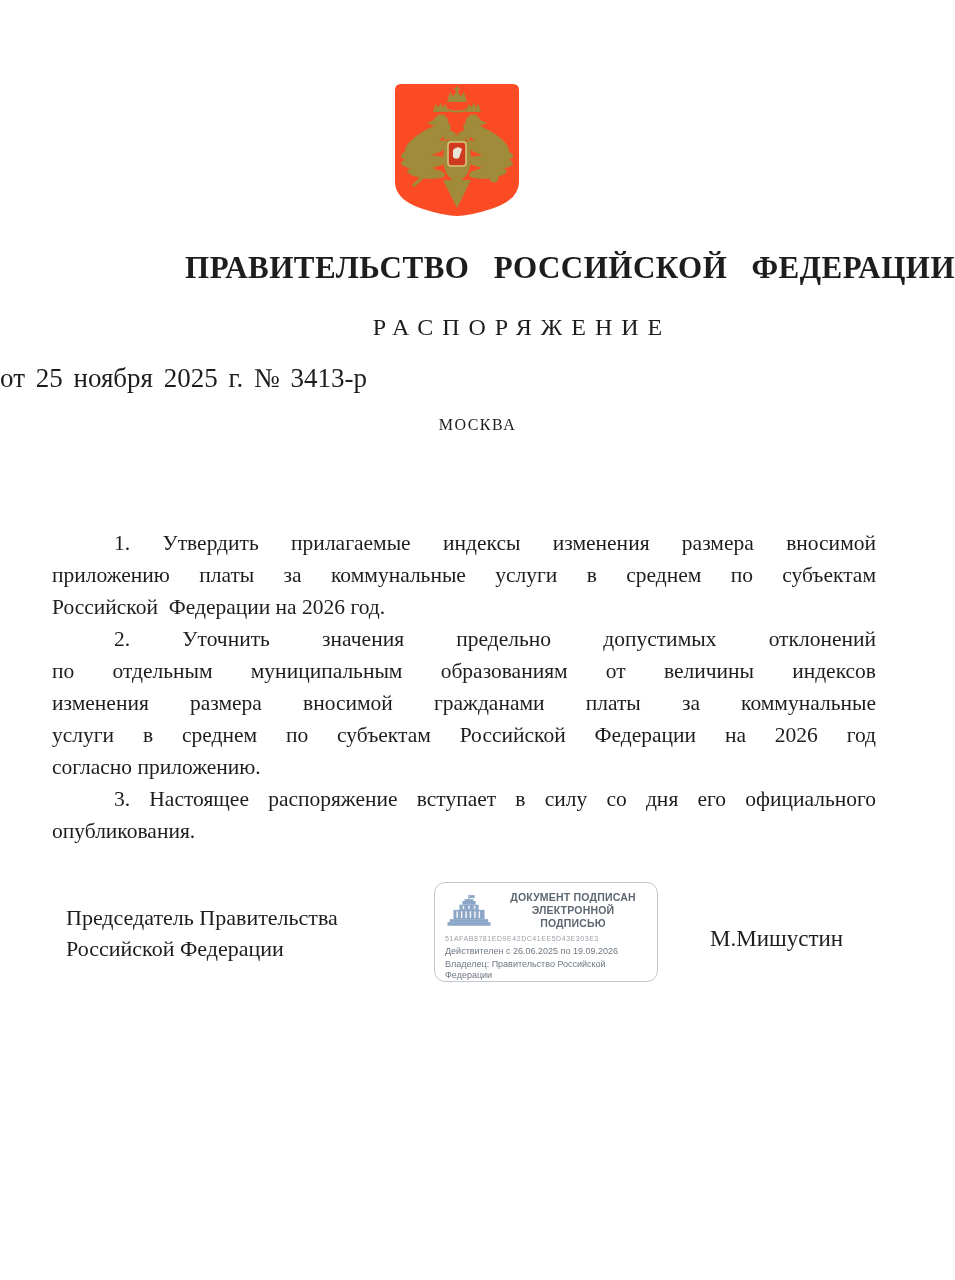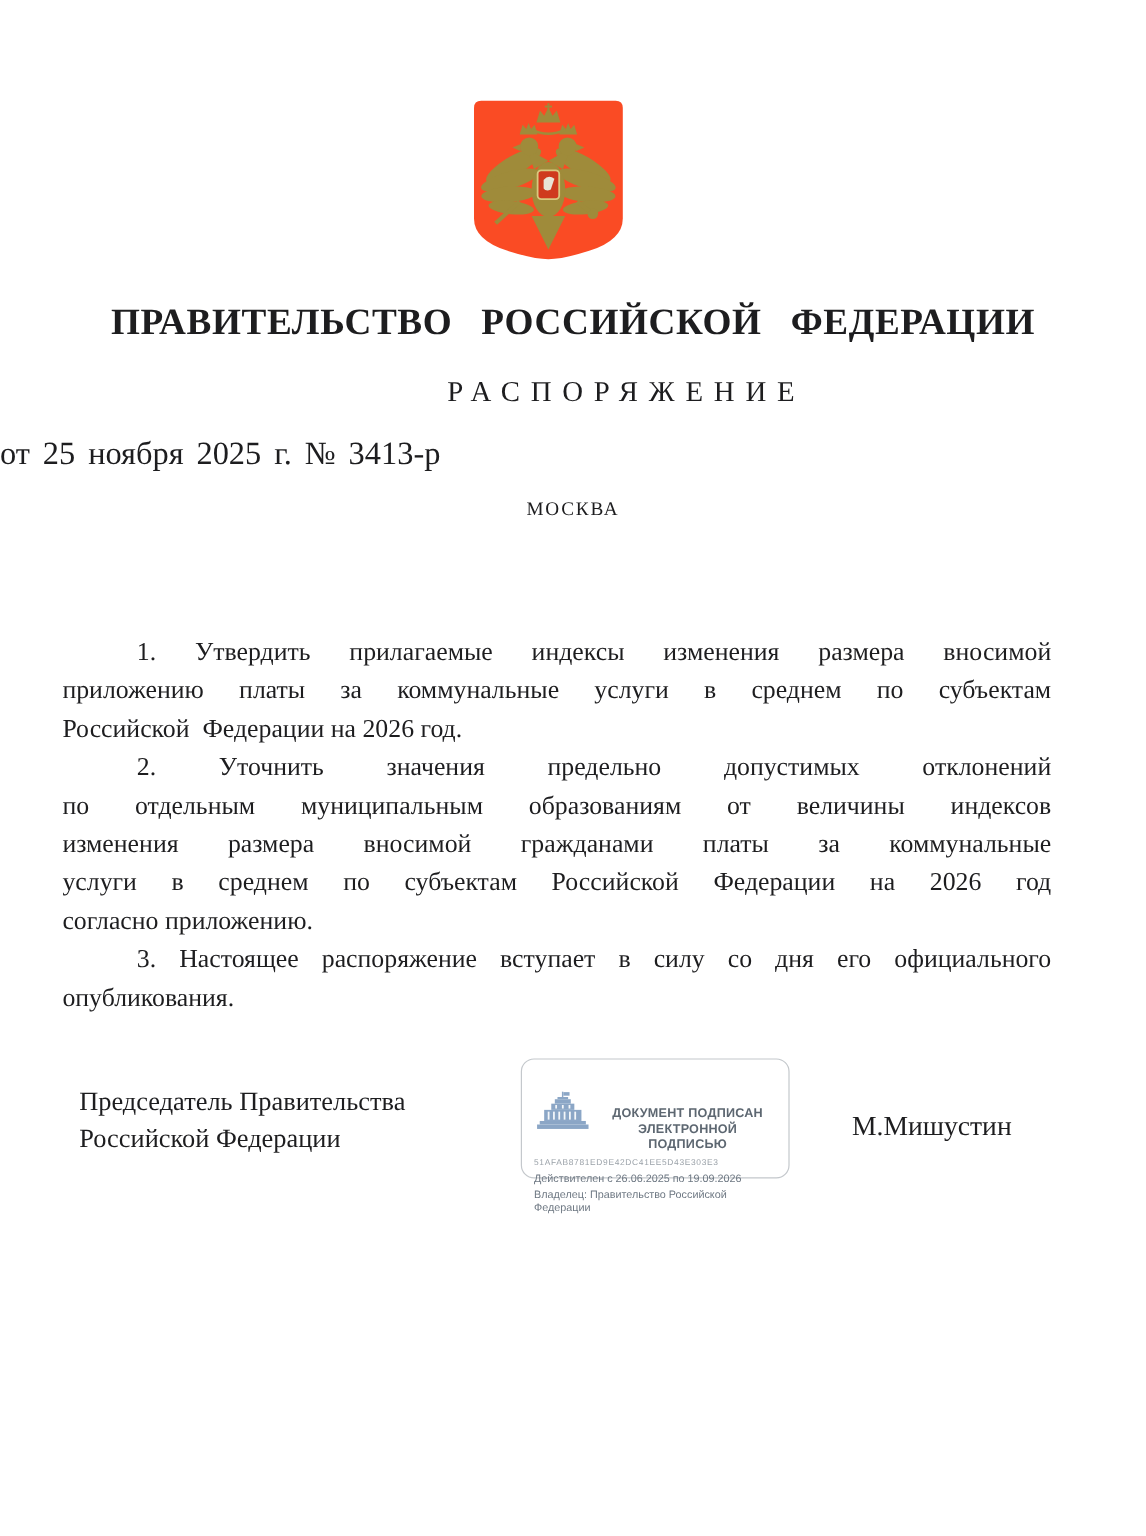--- a/index.html
+++ b/index.html
@@ -17,21 +17,21 @@
   .emblem {
     position: absolute;
     left: 387px; top: 78px;
     width: 140px; height: 140px;
   }
 
   
   .org-title {
     position: absolute;
     top: 250px; left: 0; width: 100%;
-    text-align: center;
+    text-align: right;
     font-size: 31px;
     font-weight: bold;
     letter-spacing: 0.5px;
     word-spacing: 16px;
     white-space: nowrap;
   }
   .doc-type {
     position: absolute;
     top: 314px; left: 0; width: 100%;
     text-align: center;
@@ -106,21 +106,20 @@
   }
   .stamp-icon { width: 48px; height: 34px; flex: 0 0 auto; }
   .stamp-title {
     flex: 1;
     text-align: center;
     font-size: 10.5px;
     font-weight: bold;
     line-height: 13px;
     color: #5d6771;
     letter-spacing: 0.2px;
-    margin-top: 31px;
   }
   .stamp-cert {
     margin-top: 5px;
     font-size: 7px;
     letter-spacing: 0.55px;
     color: #9aa1a8;
     white-space: nowrap;
   }
   .stamp-validity {
     margin-top: 4px;

